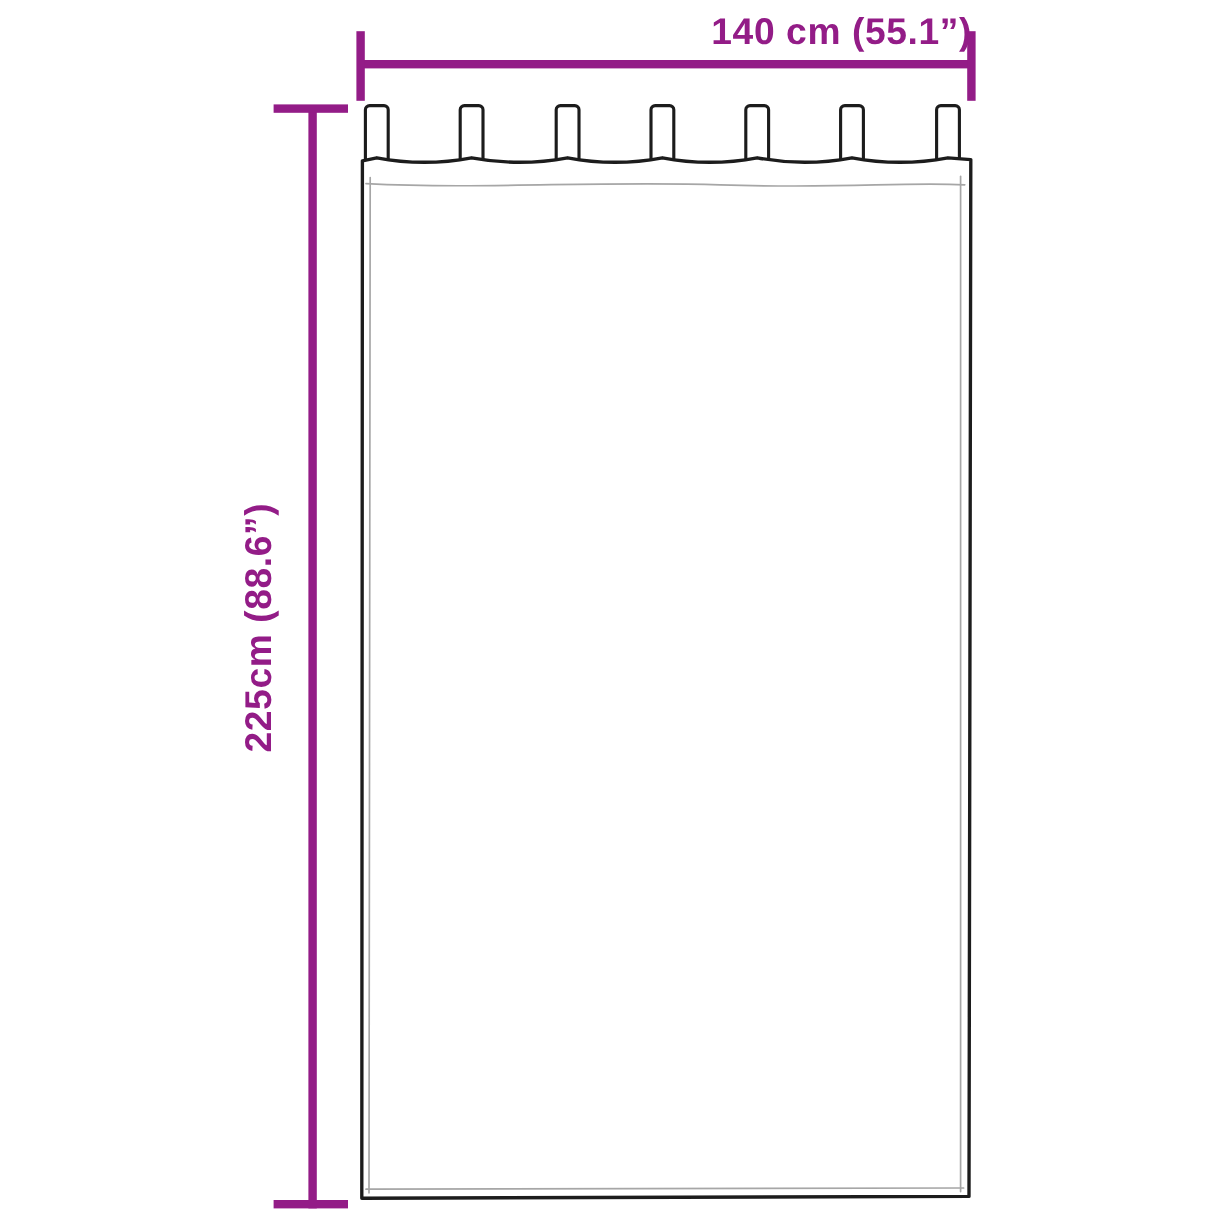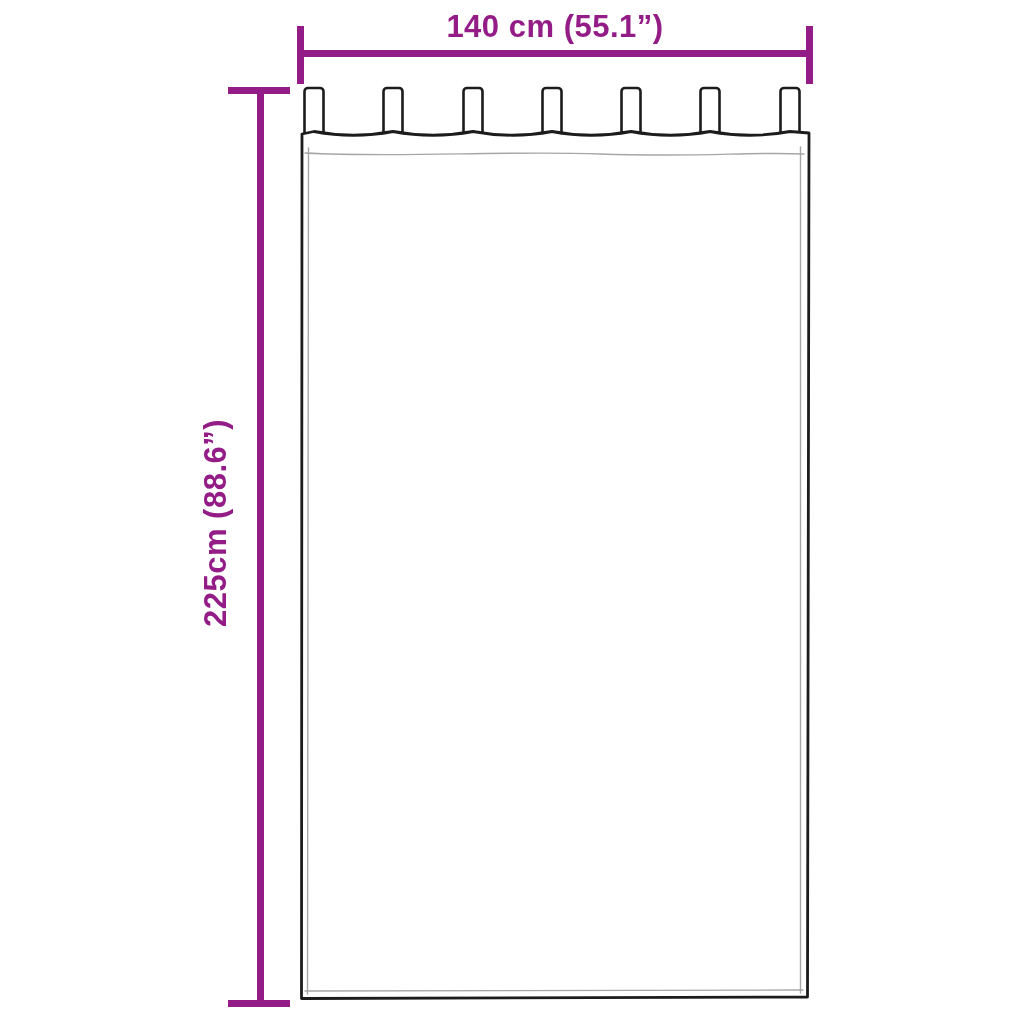--- a/index.html
+++ b/index.html
@@ -34,21 +34,21 @@
     font-size: 31px;
     font-weight: 700;
     letter-spacing: 0.5px;
     white-space: nowrap;
   }
   .h-label {
     left: 300px;
     top: 6px;
     width: 510px;
     height: 42px;
-    text-align: center;
+    text-align: right;
     line-height: 42px;
   }
   .v-label {
     left: 216px;
     top: 523px;
     transform: translate(-50%, -50%) rotate(-90deg);
   }
   .curtain-svg {
     position: absolute;
     left: 0;

